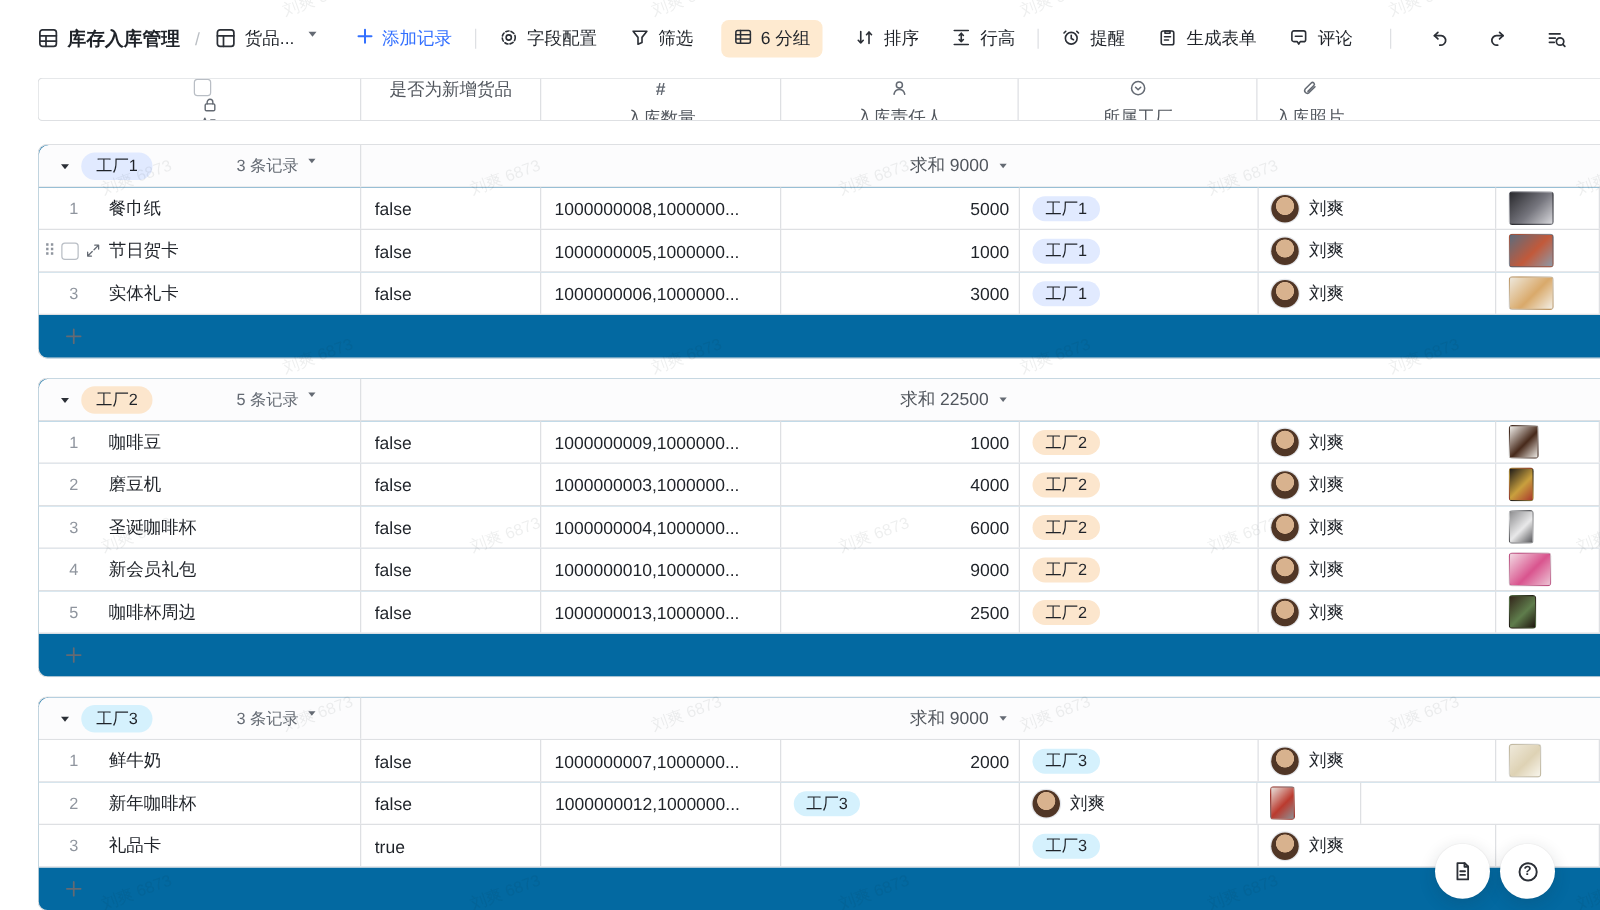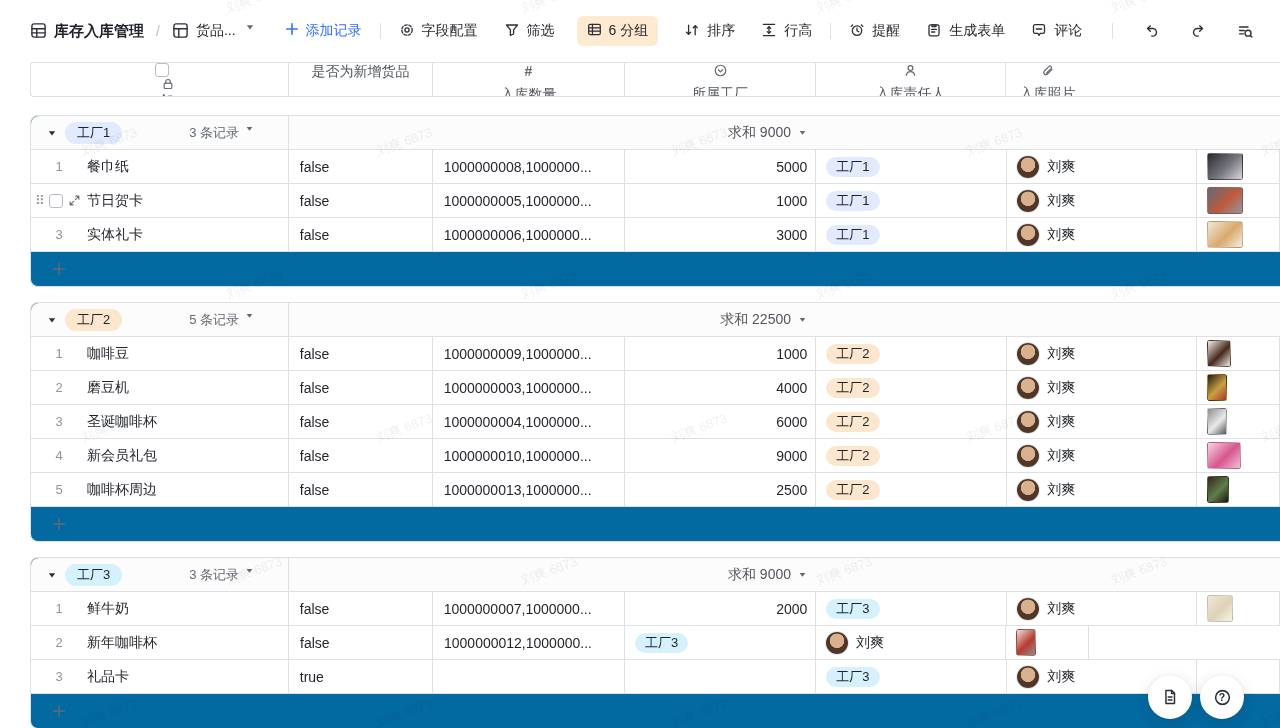--- a/index.html
+++ b/index.html
@@ -233,37 +233,37 @@
     </span>
     <span style="margin-left:6px;">货品名称</span>
   </div>
   <div class="hcell c1">
     <span>是否为新增货品</span>
   </div>
   <div class="hcell c3">
     <span class="hash">#</span>
     <span>入库数量</span>
   </div>
+  <div class="hcell c5">
+    <span>
+      <svg class="ic ic-gray" width="15" height="15" viewBox="0 0 16 16">
+          <circle cx="8" cy="5.4" r="2.6"></circle>
+          <path d="M3.4 13.2c.6-2.7 2.4-4.1 4.6-4.1s4 1.4 4.6 4.1"></path>
+        </svg>
+    </span>
+    <span>入库责任人</span>
+  </div>
   <div class="hcell c4">
     <span>
       <svg class="ic ic-gray" width="15" height="15" viewBox="0 0 16 16">
           <circle cx="8" cy="8" r="5.6"></circle>
           <path d="M5.8 7.2 8 9.4l2.2-2.2"></path>
         </svg>
     </span>
     <span>所属工厂</span>
-  </div>
-  <div class="hcell c5">
-    <span>
-      <svg class="ic ic-gray" width="15" height="15" viewBox="0 0 16 16">
-          <circle cx="8" cy="5.4" r="2.6"></circle>
-          <path d="M3.4 13.2c.6-2.7 2.4-4.1 4.6-4.1s4 1.4 4.6 4.1"></path>
-        </svg>
-    </span>
-    <span>入库责任人</span>
   </div>
   <div class="hcell c6">
     <span>
       <svg class="ic ic-gray" width="15" height="15" viewBox="0 0 16 16">
           <path d="M12.8 6.8 7.6 12a2.3 2.3 0 0 1-3.2-3.2l5.2-5.2a1.55 1.55 0 0 1 2.2 2.2l-5 5"></path>
         </svg>
     </span>
     <span>入库照片</span>
   </div>
 </div>

